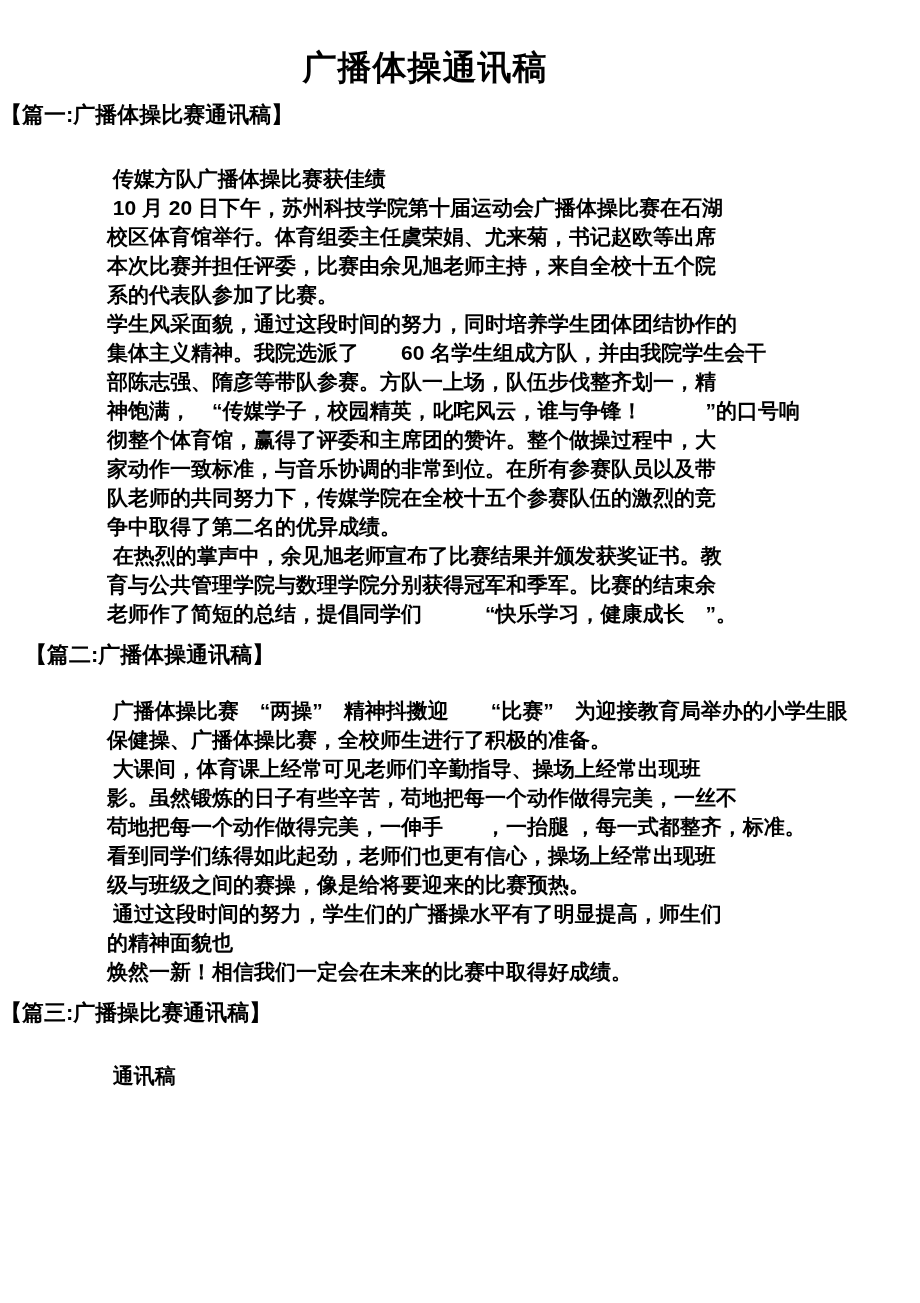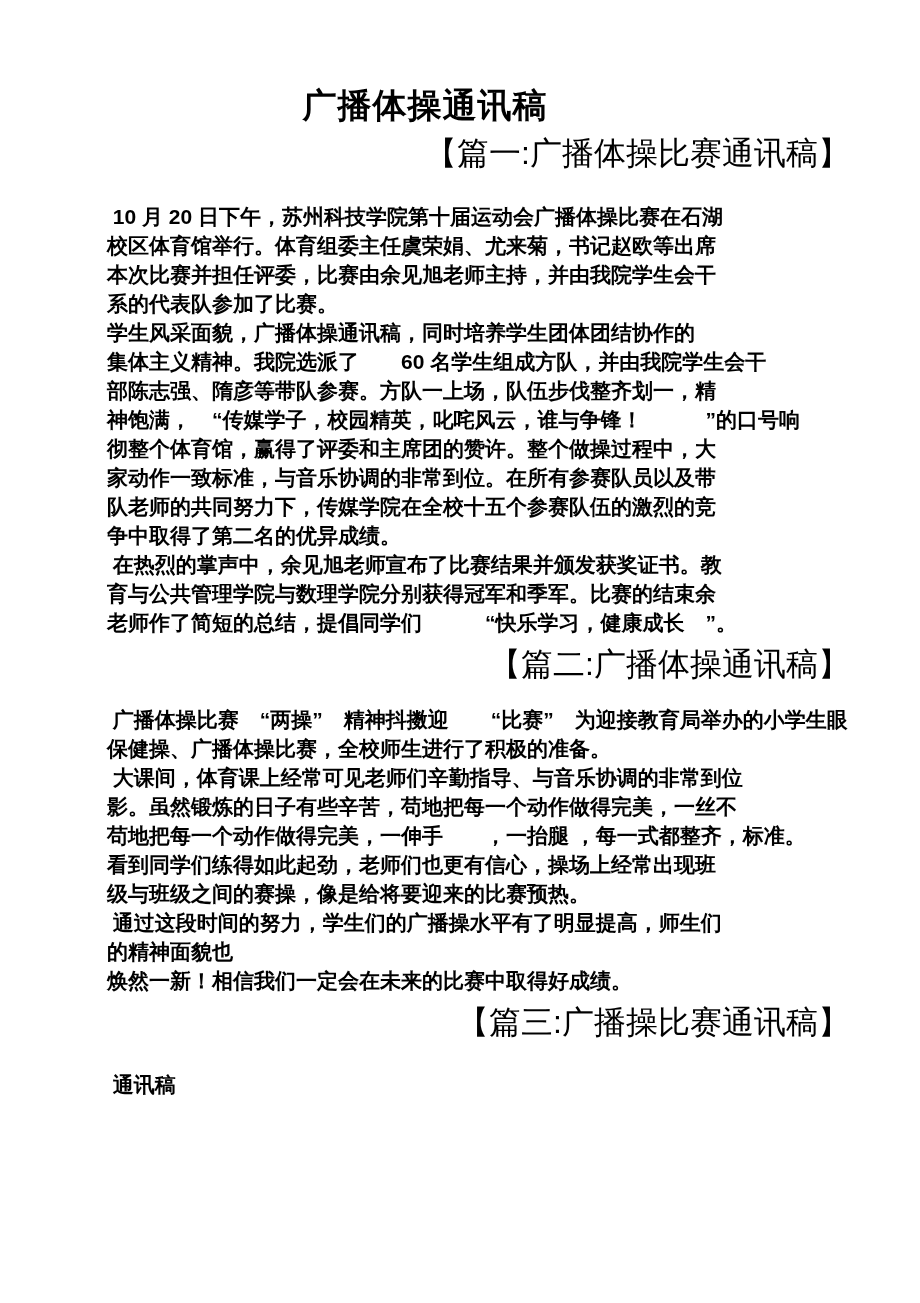--- a/index.html
+++ b/index.html
@@ -11,36 +11,36 @@
     position: relative;
     width: 920px;
     height: 1303px;
     background: #ffffff;
     color: #000000;
     font-family: "Liberation Sans", "DejaVu Sans", sans-serif;
     overflow: hidden;
   }
   .doc {
     width: 850px;
-    padding-top: 82px;
+    padding-top: 44px;
   }
   .doc-title {
     margin: 0;
     text-align: center;
     font-size: 34px;
     line-height: 46px;
     font-weight: bold;
     letter-spacing: 1px;
   }
   .section-heading {
     margin: 6px 0 0 0;
-    text-align: right;
-    font-size: 32px;
+    text-align: left;
+    font-size: 22px;
     line-height: 38px;
-    font-weight: normal;
+    font-weight: bold;
   }
   .section.s1 .section-heading { margin-top: 6px;  margin-bottom: 30px; }
   .section.s2 .section-heading { margin-top: 8px;  margin-bottom: 22px; margin-left: 25px; }
   .section.s3 .section-heading { margin-top: 8px;  margin-bottom: 0; }
   .body-line {
     margin-left: 107px;
     font-size: 21px;
     line-height: 29px;
     min-height: 29px;
     font-weight: bold;
@@ -51,44 +51,45 @@
 <body>
 
 <div class="page">
   <div class="doc">
 
     <h1 class="doc-title">广播体操通讯稿</h1>
 
     <div class="section s1">
       <h2 class="section-heading">【篇一:广播体操比赛通讯稿】</h2>
       <div class="section-lines">
+          <div class="body-line"> 传媒方队广播体操比赛获佳绩</div>
           <div class="body-line"> 10 月 20 日下午，苏州科技学院第十届运动会广播体操比赛在石湖</div>
           <div class="body-line">校区体育馆举行。体育组委主任虞荣娟、尤来菊，书记赵欧等出席</div>
-          <div class="body-line">本次比赛并担任评委，比赛由余见旭老师主持，并由我院学生会干</div>
+          <div class="body-line">本次比赛并担任评委，比赛由余见旭老师主持，来自全校十五个院</div>
           <div class="body-line">系的代表队参加了比赛。</div>
-          <div class="body-line">学生风采面貌，广播体操通讯稿，同时培养学生团体团结协作的</div>
+          <div class="body-line">学生风采面貌，通过这段时间的努力，同时培养学生团体团结协作的</div>
           <div class="body-line">集体主义精神。我院选派了　　60 名学生组成方队，并由我院学生会干</div>
           <div class="body-line">部陈志强、隋彦等带队参赛。方队一上场，队伍步伐整齐划一，精</div>
           <div class="body-line">神饱满，　“传媒学子，校园精英，叱咤风云，谁与争锋！　　　”的口号响</div>
           <div class="body-line">彻整个体育馆，赢得了评委和主席团的赞许。整个做操过程中，大</div>
           <div class="body-line">家动作一致标准，与音乐协调的非常到位。在所有参赛队员以及带</div>
           <div class="body-line">队老师的共同努力下，传媒学院在全校十五个参赛队伍的激烈的竞</div>
           <div class="body-line">争中取得了第二名的优异成绩。</div>
           <div class="body-line"> 在热烈的掌声中，余见旭老师宣布了比赛结果并颁发获奖证书。教</div>
           <div class="body-line">育与公共管理学院与数理学院分别获得冠军和季军。比赛的结束余</div>
           <div class="body-line">老师作了简短的总结，提倡同学们　　　“快乐学习，健康成长　”。</div>
         </div>
     </div>
 
     <div class="section s2">
       <h2 class="section-heading">【篇二:广播体操通讯稿】</h2>
       <div class="section-lines">
           <div class="body-line"> 广播体操比赛　“两操”　精神抖擞迎　　“比赛”　为迎接教育局举办的小学生眼</div>
           <div class="body-line">保健操、广播体操比赛，全校师生进行了积极的准备。</div>
-          <div class="body-line"> 大课间，体育课上经常可见老师们辛勤指导、与音乐协调的非常到位</div>
+          <div class="body-line"> 大课间，体育课上经常可见老师们辛勤指导、操场上经常出现班</div>
           <div class="body-line">影。虽然锻炼的日子有些辛苦，苟地把每一个动作做得完美，一丝不</div>
           <div class="body-line">苟地把每一个动作做得完美，一伸手　　，一抬腿 ，每一式都整齐，标准。</div>
           <div class="body-line">看到同学们练得如此起劲，老师们也更有信心，操场上经常出现班</div>
           <div class="body-line">级与班级之间的赛操，像是给将要迎来的比赛预热。</div>
           <div class="body-line"> 通过这段时间的努力，学生们的广播操水平有了明显提高，师生们</div>
           <div class="body-line">的精神面貌也</div>
           <div class="body-line">焕然一新！相信我们一定会在未来的比赛中取得好成绩。</div>
         </div>
     </div>
 

